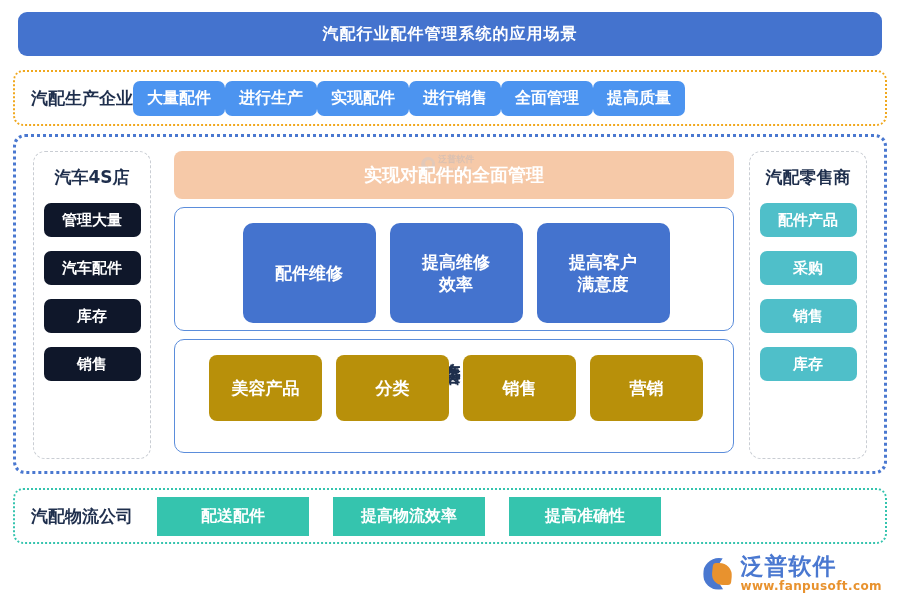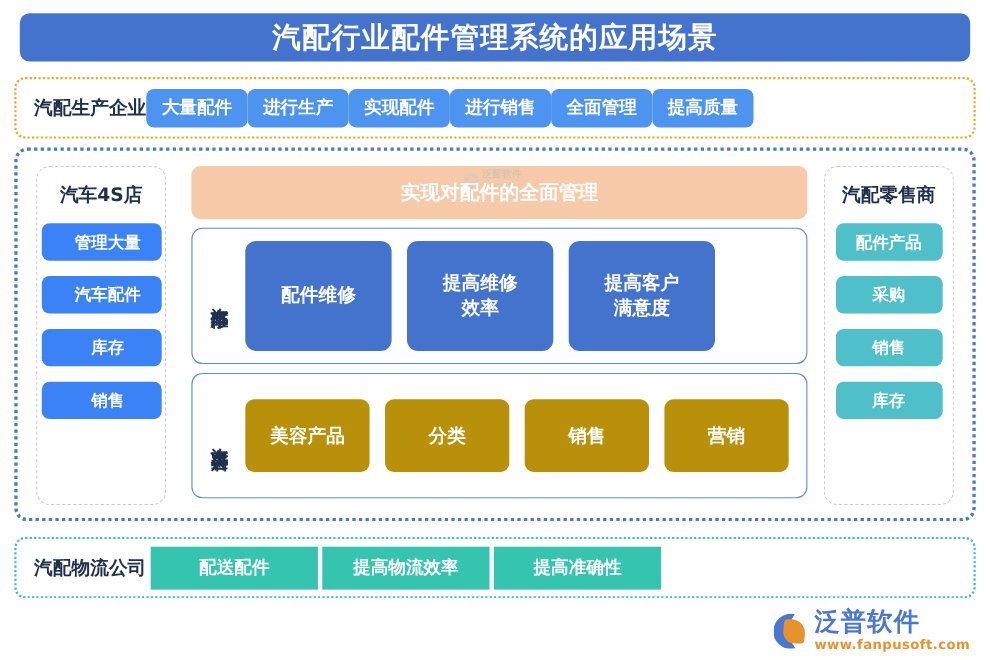--- a/index.html
+++ b/index.html
@@ -29,21 +29,21 @@
     width: 864px;
     height: 44px;
     background: #4473ce;
     border-radius: 9px;
     display: flex;
     align-items: center;
     justify-content: center;
   }
   .title-bar .title-text {
     color: #ffffff;
-    font-size: 26px;
+    font-size: 16px;
     font-weight: bold;
     letter-spacing: 1px;
   }
 
   
   .producer-row {
     position: absolute;
     left: 13px;
     top: 70px;
     width: 874px;
@@ -113,21 +113,21 @@
     border-radius: 7px;
     color: #ffffff;
     font-size: 15px;
     font-weight: bold;
     display: flex;
     align-items: center;
     justify-content: center;
     margin-bottom: 14px;
     white-space: nowrap;
   }
-  .col-chip.green { background: #3b82f6; padding-left: 12px; }
+  .col-chip.green { background: #0f172a; }
   .col-chip.teal  { background: #4fbfc9; }
 
   
   .center-area {
     position: absolute;
     left: 158px;
     top: 14px;
     width: 560px;
     height: 312px;
   }
@@ -188,20 +188,21 @@
 
   .sub-panel {
     width: 560px;
     box-sizing: border-box;
     border: 1.5px solid #5b8ddb;
     border-radius: 10px;
     margin-top: 8px;
     display: flex;
     align-items: center;
     padding: 10px 12px 10px 8px;
+    flex-direction: column;
   }
   .sub-panel.repair { height: 124px; }
   .sub-panel.beauty { height: 114px; }
 
   .vlabel {
     writing-mode: vertical-rl;
     text-orientation: upright;
     font-size: 16px;
     font-weight: bold;
     color: #1f2f4d;
@@ -253,21 +254,21 @@
     left: 13px;
     top: 488px;
     width: 874px;
     height: 56px;
     box-sizing: border-box;
     border: 2px dotted #35c4ae;
     border-radius: 10px;
     display: flex;
     align-items: center;
     padding-left: 16px;
-    gap: 4px;
+    gap: 24px;
   }
   .chip-teal {
     background: #35c4ae;
     color: #ffffff;
     font-size: 16px;
     font-weight: bold;
     padding: 9px 0;
     width: 152px;
     text-align: center;
     white-space: nowrap;

